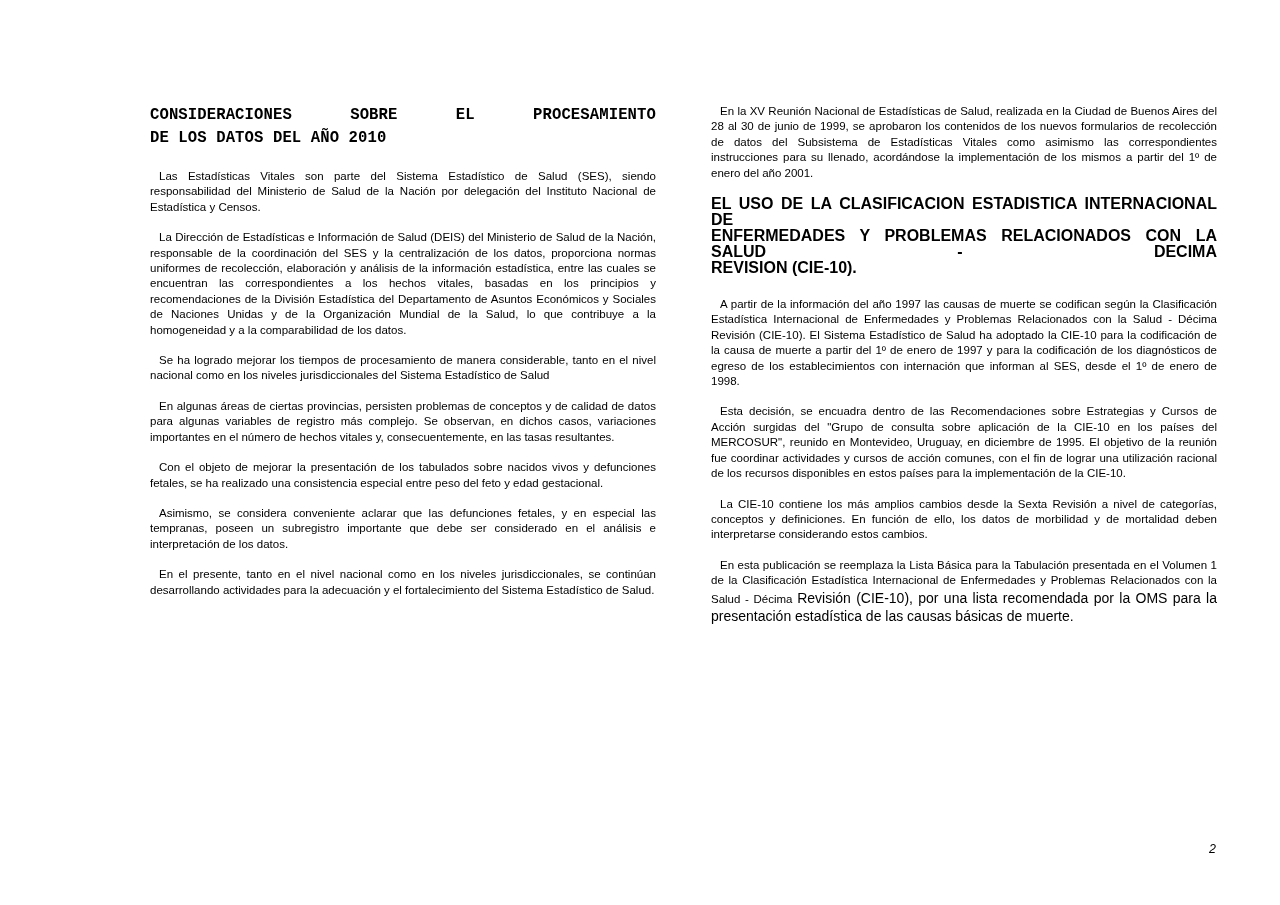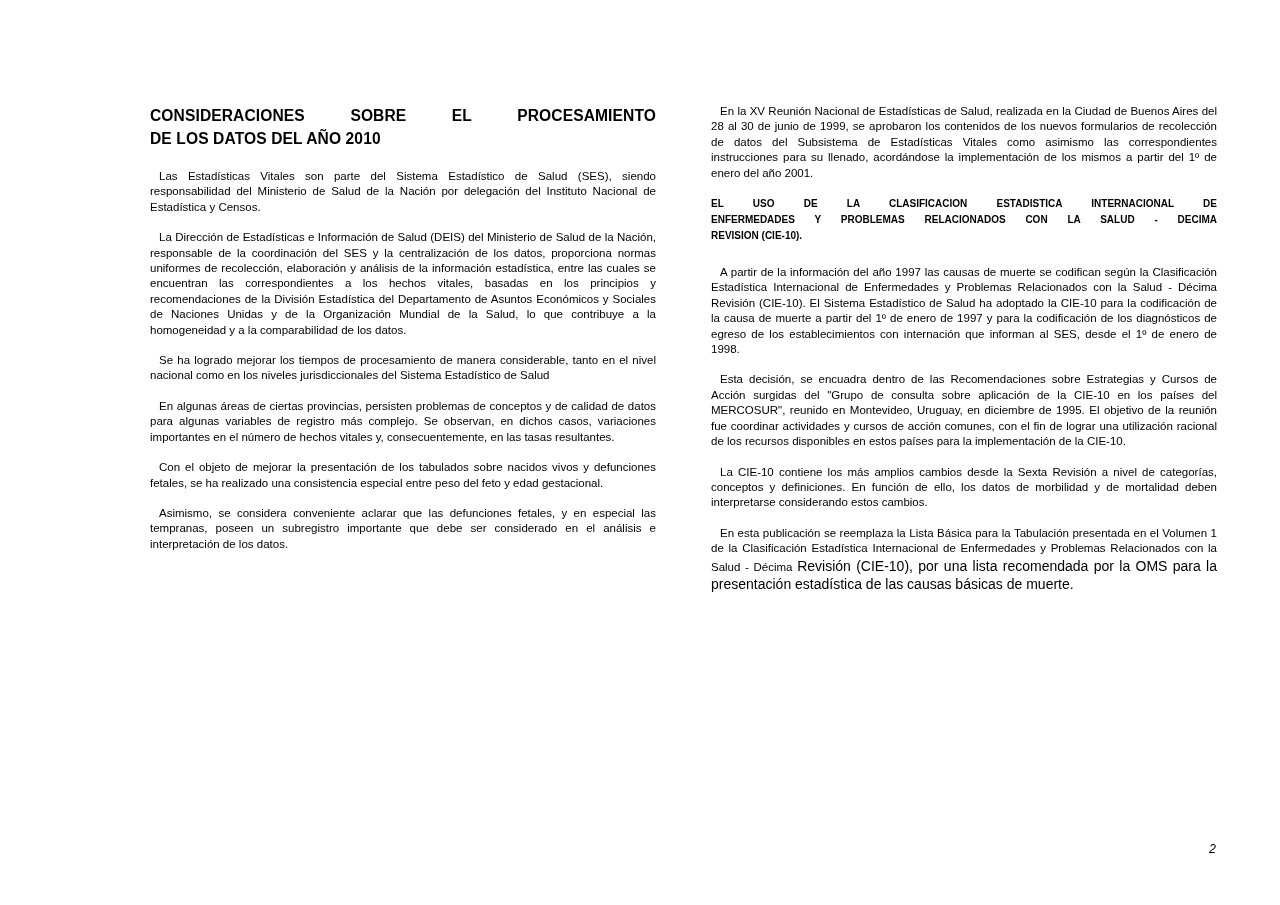--- a/index.html
+++ b/index.html
@@ -31,35 +31,36 @@
     font-weight: bold;
     font-size: 15.6px;
     line-height: 23px;
     color: #000000;
     margin-bottom: 19px;
     letter-spacing: 0.1px;
   }
   .doc-title .title-line {
     text-align: justify;
     text-align-last: justify;
+    font-family: Liberation Mono, monospace;
   }
   .doc-title .title-line:last-child {
     text-align-last: left;
   }
   .col p {
     font-size: 11.5px;
     line-height: 15.4px;
     text-align: justify;
     text-indent: 9px;
     margin-bottom: 15px;
     color: #000000;
   }
   .section-heading {
     font-weight: bold;
-    font-size: 10px;
+    font-size: 16px;
     line-height: 16px;
     margin-top: 10px;
     margin-bottom: 21px;
   }
   .section-heading .heading-line {
     text-align: justify;
     text-align-last: justify;
   }
   .section-heading .heading-line:last-child {
     text-align-last: left;
@@ -87,20 +88,21 @@
       <div class="doc-title">
         <div class="title-line">CONSIDERACIONES SOBRE EL PROCESAMIENTO</div>
         <div class="title-line">DE LOS DATOS DEL AÑO 2010</div>
       </div>
       <p>Las Estadísticas Vitales son parte del Sistema Estadístico de Salud (SES), siendo responsabilidad del Ministerio de Salud de la Nación por delegación del Instituto Nacional de Estadística y Censos.</p>
       <p>La Dirección de Estadísticas e Información de Salud (DEIS) del Ministerio de Salud de la Nación, responsable de la coordinación del SES y la centralización de los datos, proporciona normas uniformes de recolección, elaboración y análisis de la información estadística, entre las cuales se encuentran las correspondientes a los hechos vitales, basadas en los principios y recomendaciones de la División Estadística del Departamento de Asuntos Económicos y Sociales de Naciones Unidas y de la Organización Mundial de la Salud, lo que contribuye a la homogeneidad y a la comparabilidad de los datos.</p>
       <p>Se ha logrado mejorar los tiempos de procesamiento de manera considerable, tanto en el nivel nacional como en los niveles jurisdiccionales del Sistema Estadístico de Salud</p>
       <p>En algunas áreas de ciertas provincias, persisten problemas de conceptos y de calidad de datos para algunas variables de registro más complejo. Se observan, en dichos casos, variaciones importantes en el número de hechos vitales y, consecuentemente, en las tasas resultantes.</p>
       <p>Con el objeto de mejorar la presentación de los tabulados sobre nacidos vivos y defunciones fetales, se ha realizado una consistencia especial entre peso del feto y edad gestacional.</p>
       <p>Asimismo, se considera conveniente aclarar que las defunciones fetales, y en especial las tempranas, poseen un subregistro importante que debe ser considerado en el análisis e interpretación de los datos.</p>
+      <p>En el presente, tanto en el nivel nacional como en los niveles jurisdiccionales, se continúan desarrollando actividades para la adecuación y el fortalecimiento del Sistema Estadístico de Salud.</p>
     </div>
 
     <div class="col">
       <p>En la XV Reunión Nacional de Estadísticas de Salud, realizada en la Ciudad de Buenos Aires del 28 al 30 de junio de 1999, se aprobaron los contenidos de los nuevos formularios de recolección de datos del Subsistema de Estadísticas Vitales como asimismo las correspondientes instrucciones para su llenado, acordándose la implementación de los mismos a partir del 1º de enero del año 2001.</p>
       <div class="section-heading">
         <div class="heading-line">EL USO DE LA CLASIFICACION ESTADISTICA INTERNACIONAL DE</div>
         <div class="heading-line">ENFERMEDADES Y PROBLEMAS RELACIONADOS CON LA SALUD - DECIMA</div>
         <div class="heading-line">REVISION (CIE-10).</div>
       </div>
       <p>A partir de la información del año 1997 las causas de muerte se codifican según la Clasificación Estadística Internacional de Enfermedades y Problemas Relacionados con la Salud - Décima Revisión (CIE-10). El Sistema Estadístico de Salud ha adoptado la CIE-10 para la codificación de la causa de muerte a partir del 1º de enero de 1997 y para la codificación de los diagnósticos de egreso de los establecimientos con internación que informan al SES, desde el 1º de enero de 1998.</p>

